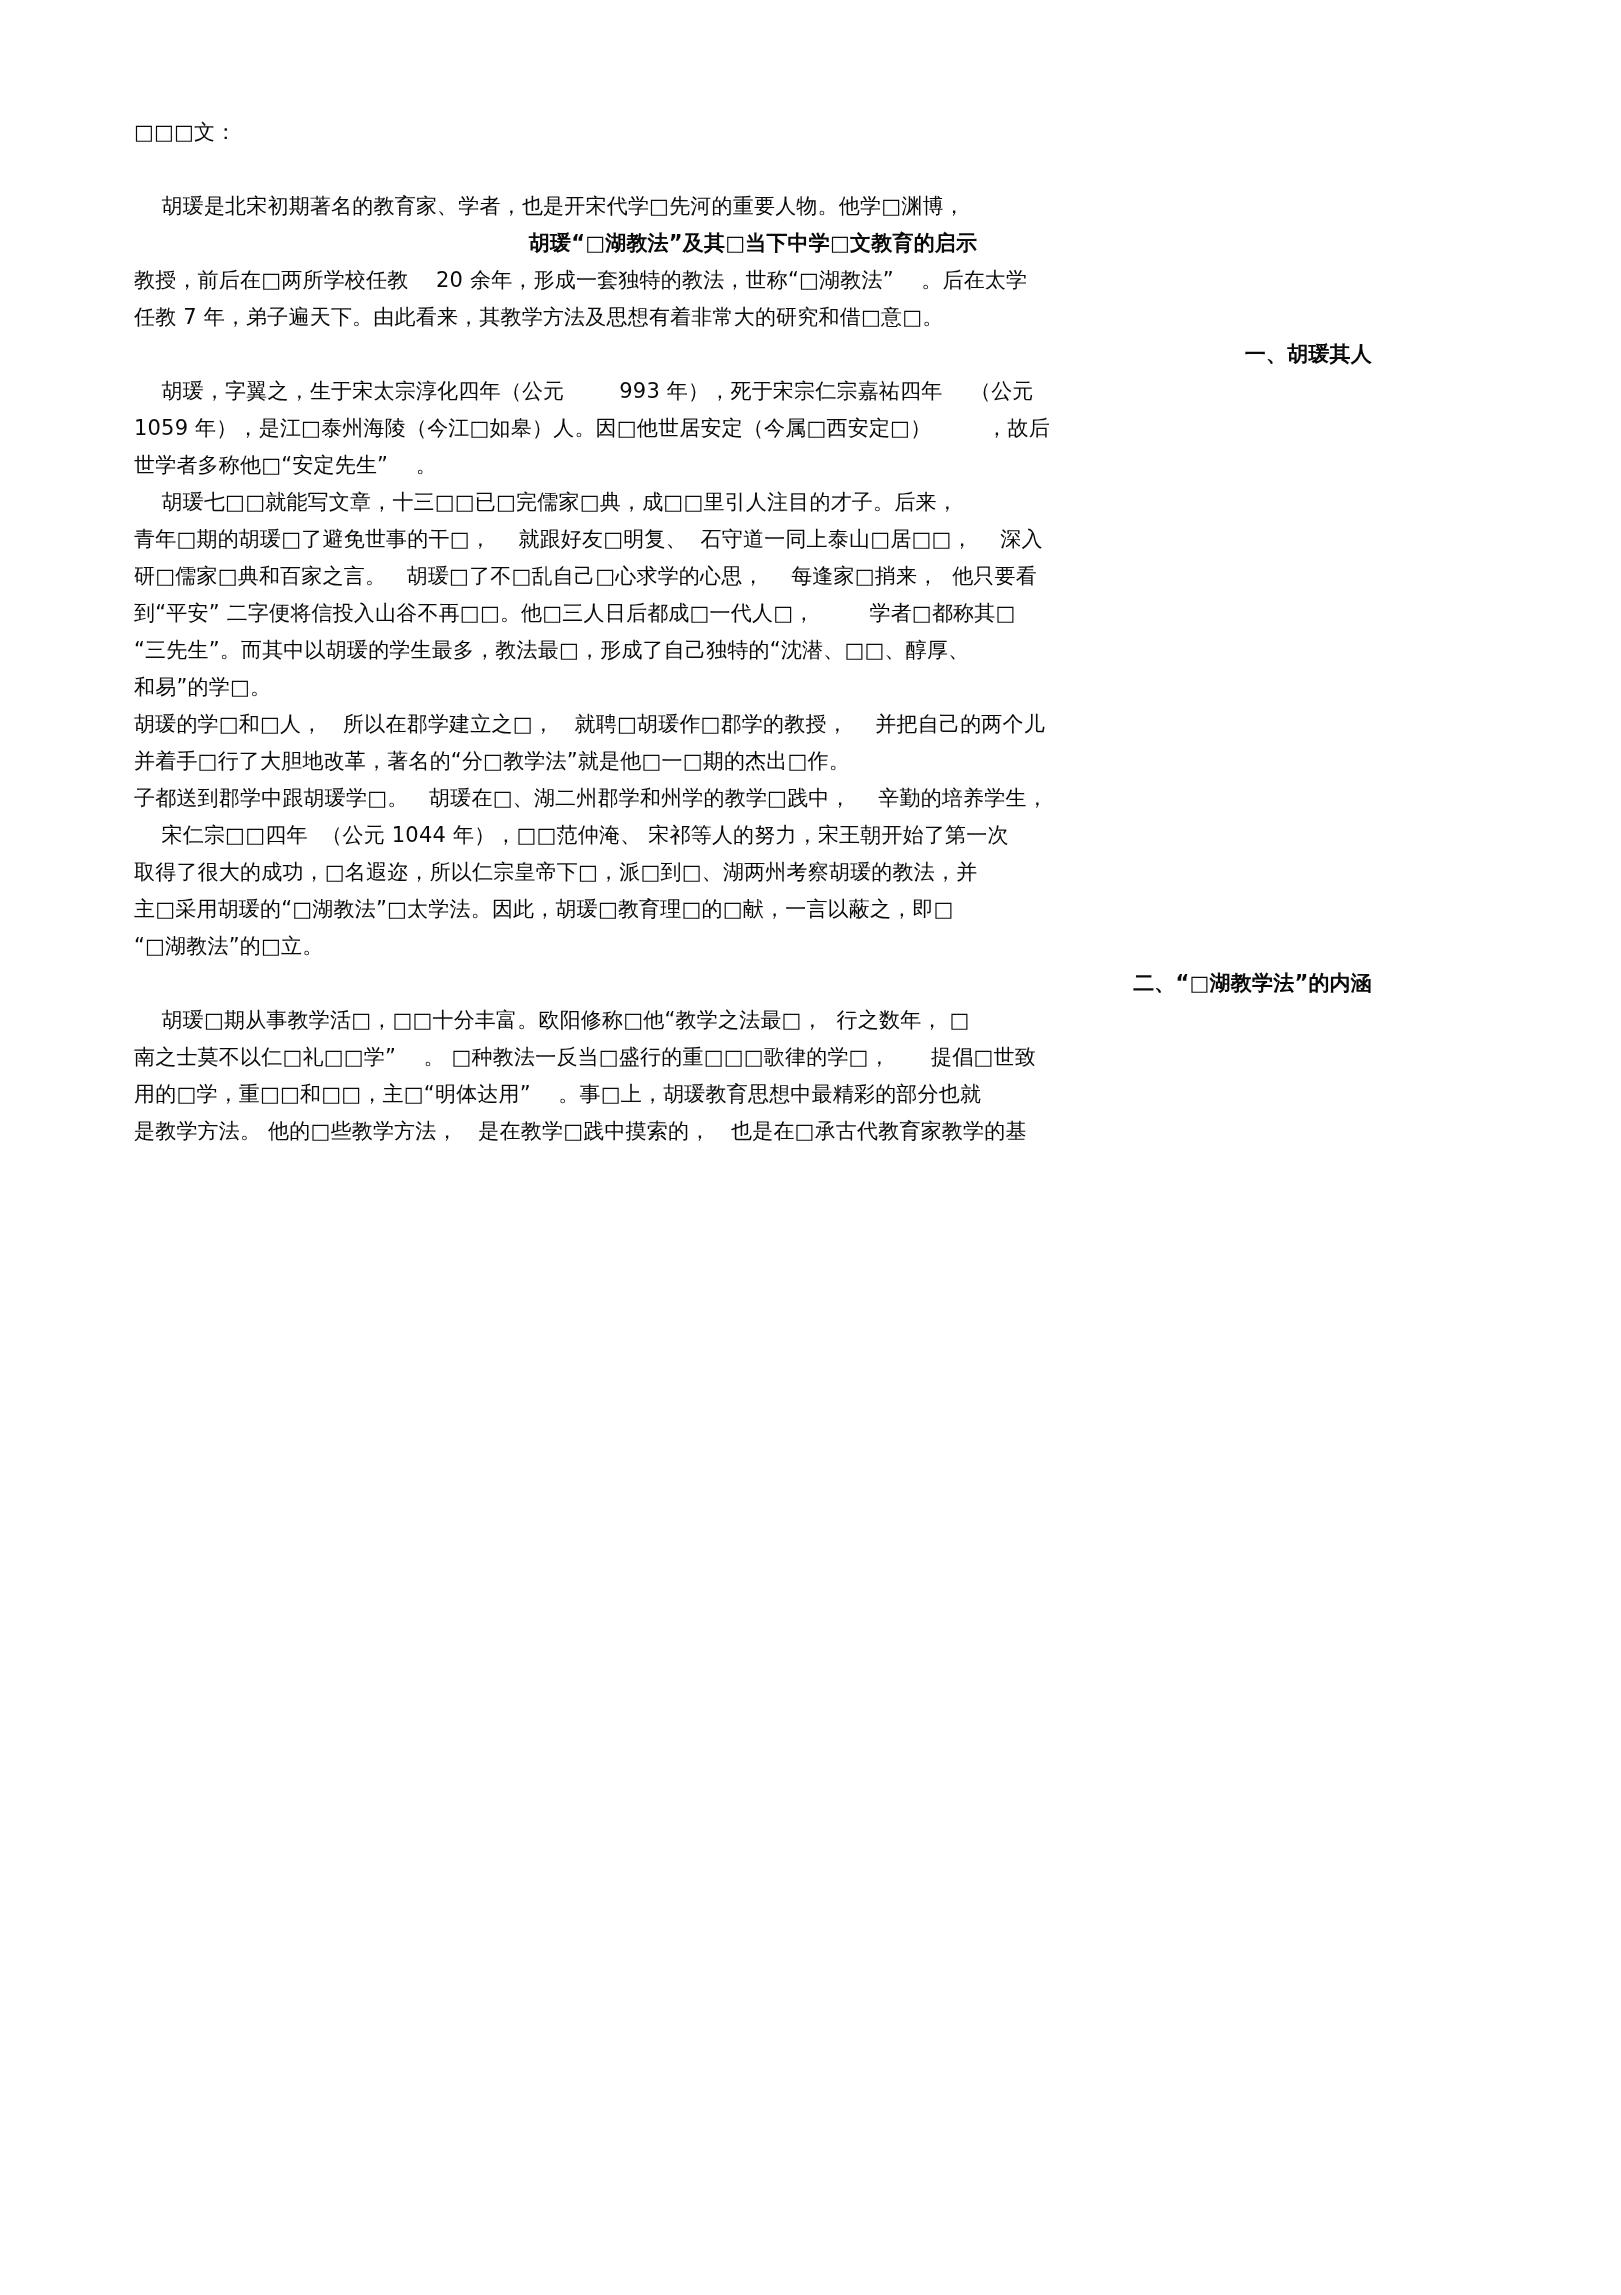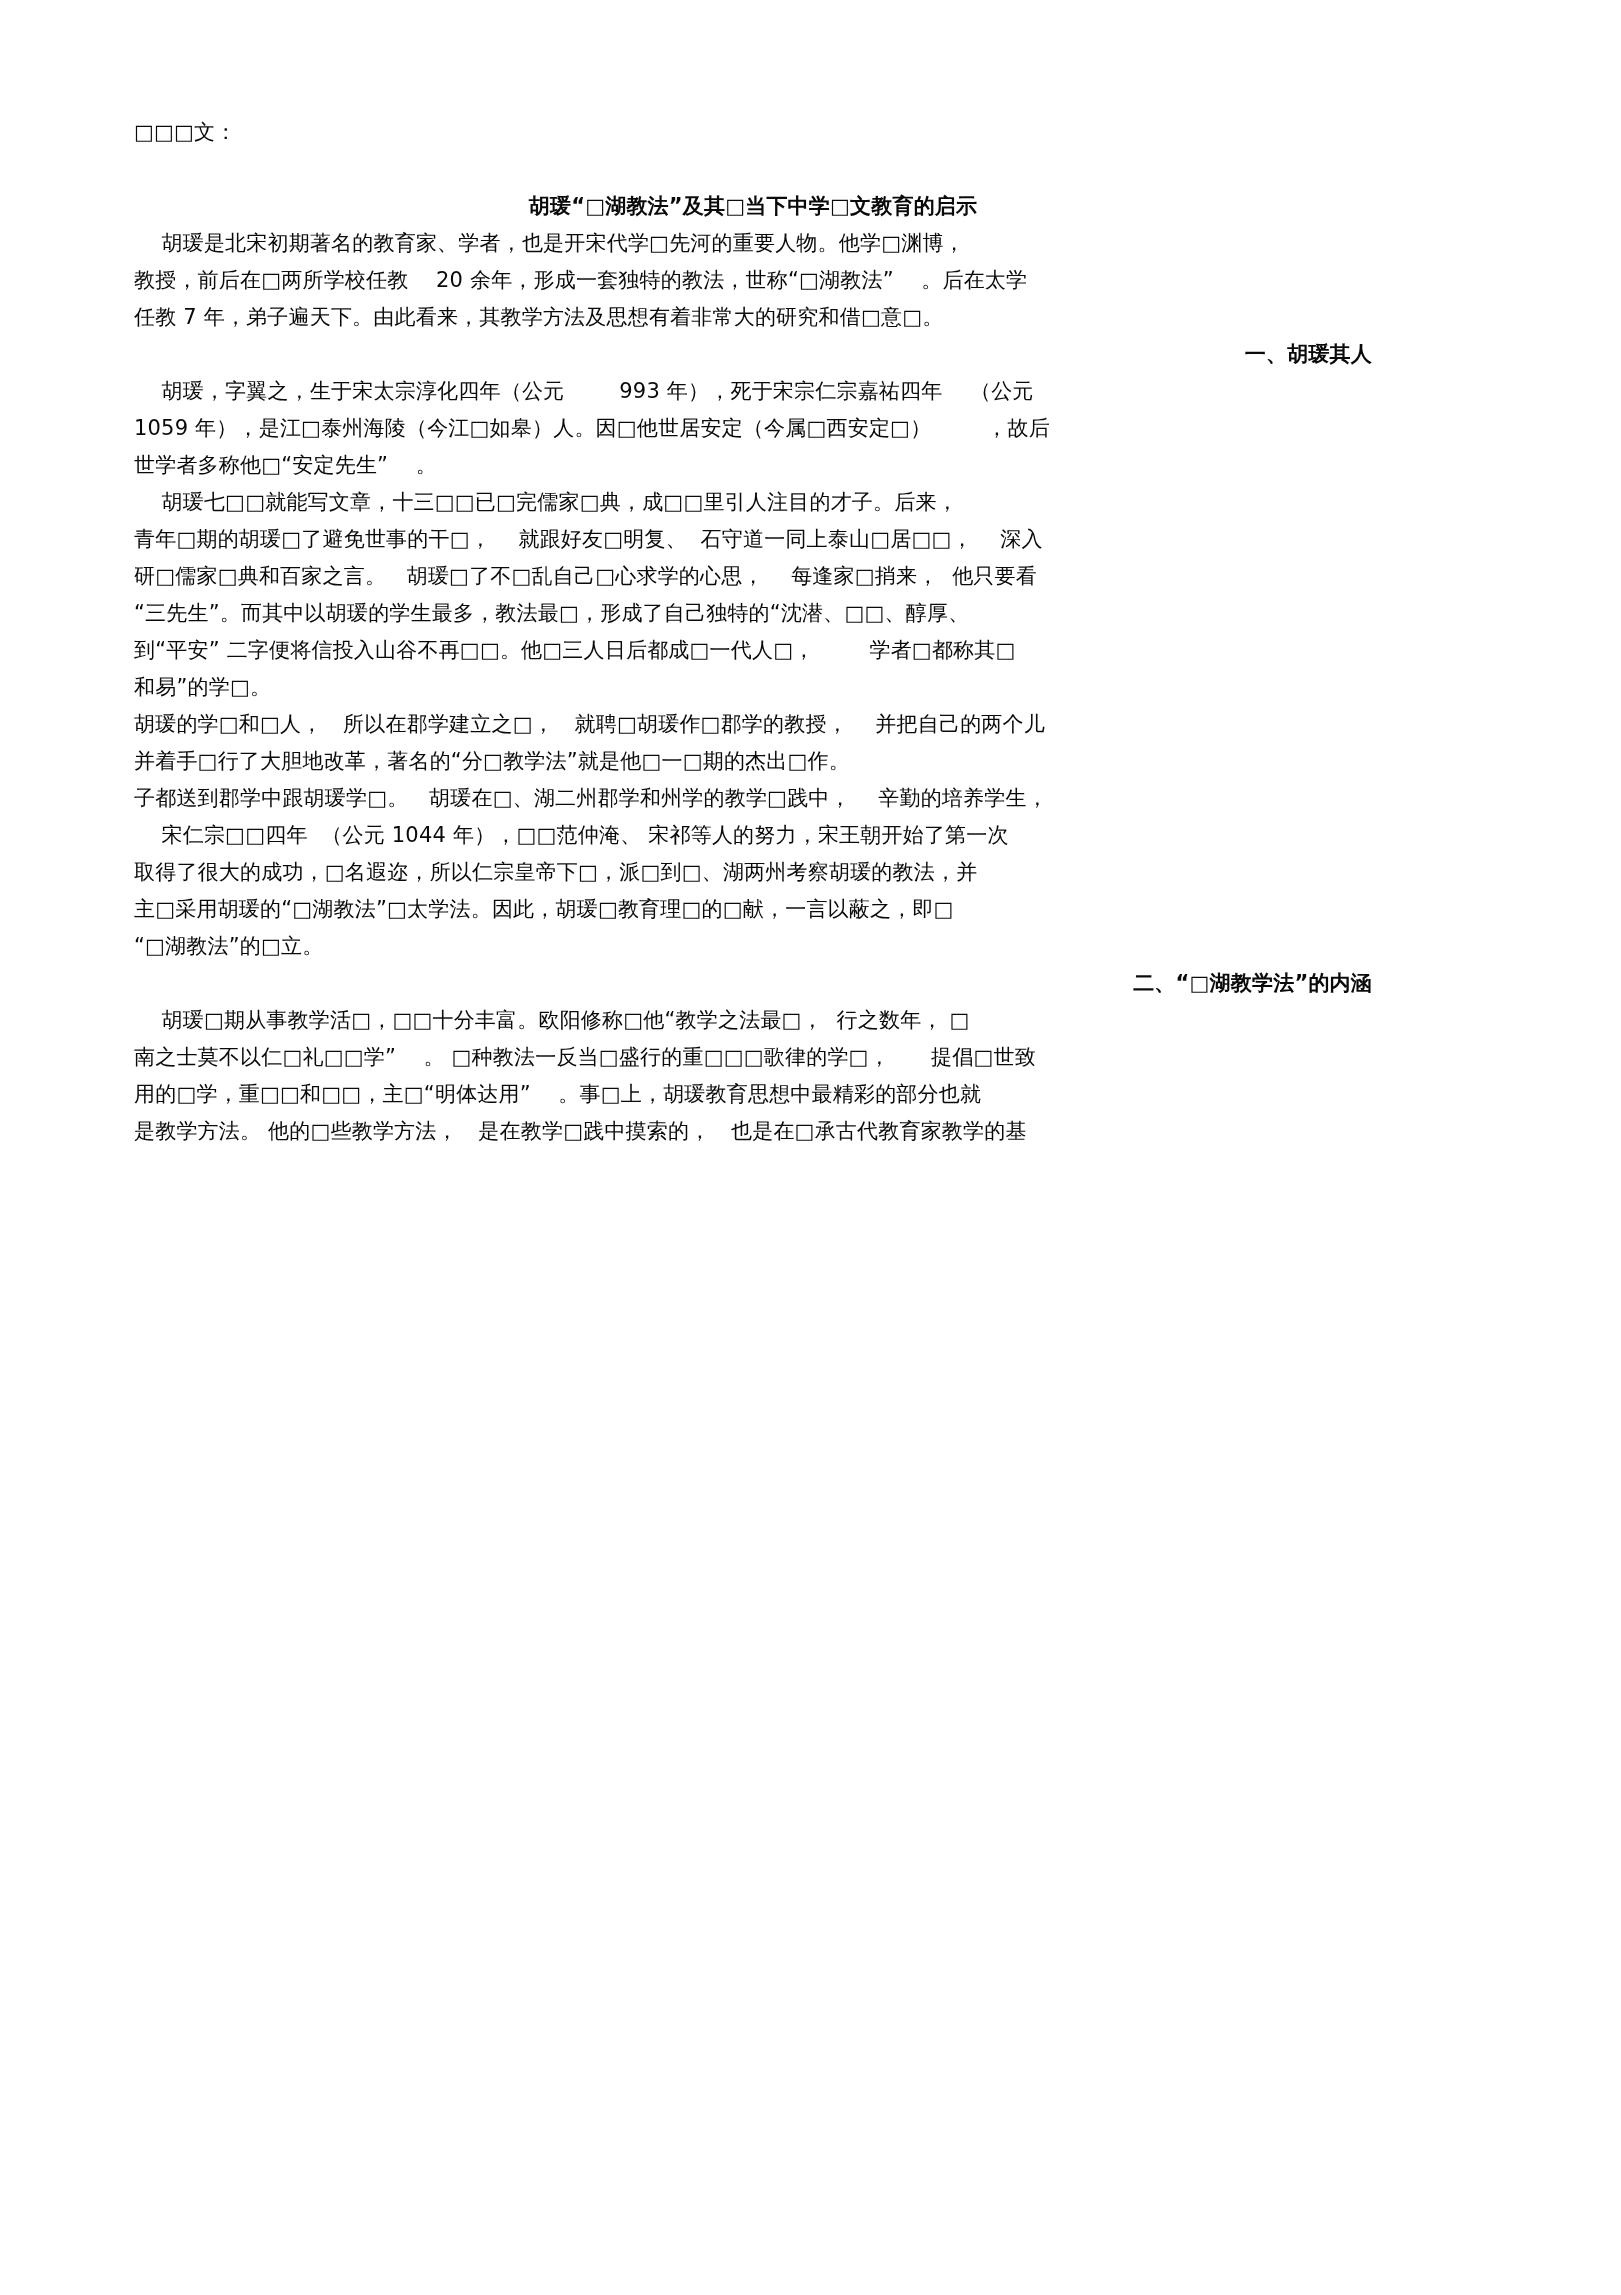--- a/index.html
+++ b/index.html
@@ -47,36 +47,36 @@
 </head>
 <body>
 
 <div id="page">
   <div id="content">
 
     <div class="line">□□□文：</div>
 
     <div class="blank"></div>
 
+    <div class="line">    胡瑗是北宋初期著名的教育家、学者，也是开宋代学□先河的重要人物。他学□渊博，</div>
+
     <div class="line title">胡瑗“□湖教法”及其□当下中学□文教育的启示</div>
-
-    <div class="line">    胡瑗是北宋初期著名的教育家、学者，也是开宋代学□先河的重要人物。他学□渊博，</div>
     <div class="line">教授，前后在□两所学校任教    20 余年，形成一套独特的教法，世称“□湖教法”    。后在太学</div>
     <div class="line">任教 7 年，弟子遍天下。由此看来，其教学方法及思想有着非常大的研究和借□意□。</div>
 
     <div class="line heading">一、胡瑗其人</div>
 
     <div class="line">    胡瑗，字翼之，生于宋太宗淳化四年（公元        993 年），死于宋宗仁宗嘉祐四年    （公元</div>
     <div class="line">1059 年），是江□泰州海陵（今江□如皋）人。因□他世居安定（今属□西安定□）        ，故后</div>
     <div class="line">世学者多称他□“安定先生”    。</div>
     <div class="line">    胡瑗七□□就能写文章，十三□□已□完儒家□典，成□□里引人注目的才子。后来，</div>
     <div class="line">青年□期的胡瑗□了避免世事的干□，    就跟好友□明复、  石守道一同上泰山□居□□，    深入</div>
     <div class="line">研□儒家□典和百家之言。   胡瑗□了不□乱自己□心求学的心思，    每逢家□捎来，  他只要看</div>
+    <div class="line">到“平安” 二字便将信投入山谷不再□□。他□三人日后都成□一代人□，        学者□都称其□</div>
     <div class="line">“三先生”。而其中以胡瑗的学生最多，教法最□，形成了自己独特的“沈潜、□□、醇厚、</div>
-    <div class="line">到“平安” 二字便将信投入山谷不再□□。他□三人日后都成□一代人□，        学者□都称其□</div>
     <div class="line">和易”的学□。</div>
     <div class="line">胡瑗的学□和□人，   所以在郡学建立之□，   就聘□胡瑗作□郡学的教授，    并把自己的两个儿</div>
     <div class="line">并着手□行了大胆地改革，著名的“分□教学法”就是他□一□期的杰出□作。</div>
     <div class="line">子都送到郡学中跟胡瑗学□。   胡瑗在□、湖二州郡学和州学的教学□践中，    辛勤的培养学生，</div>
     <div class="line">    宋仁宗□□四年  （公元 1044 年），□□范仲淹、 宋祁等人的努力，宋王朝开始了第一次</div>
     <div class="line">取得了很大的成功，□名遐迩，所以仁宗皇帝下□，派□到□、湖两州考察胡瑗的教法，并</div>
     <div class="line">主□采用胡瑗的“□湖教法”□太学法。因此，胡瑗□教育理□的□献，一言以蔽之，即□</div>
     <div class="line">“□湖教法”的□立。</div>
 
     <div class="line heading">二、“□湖教学法”的内涵</div>

